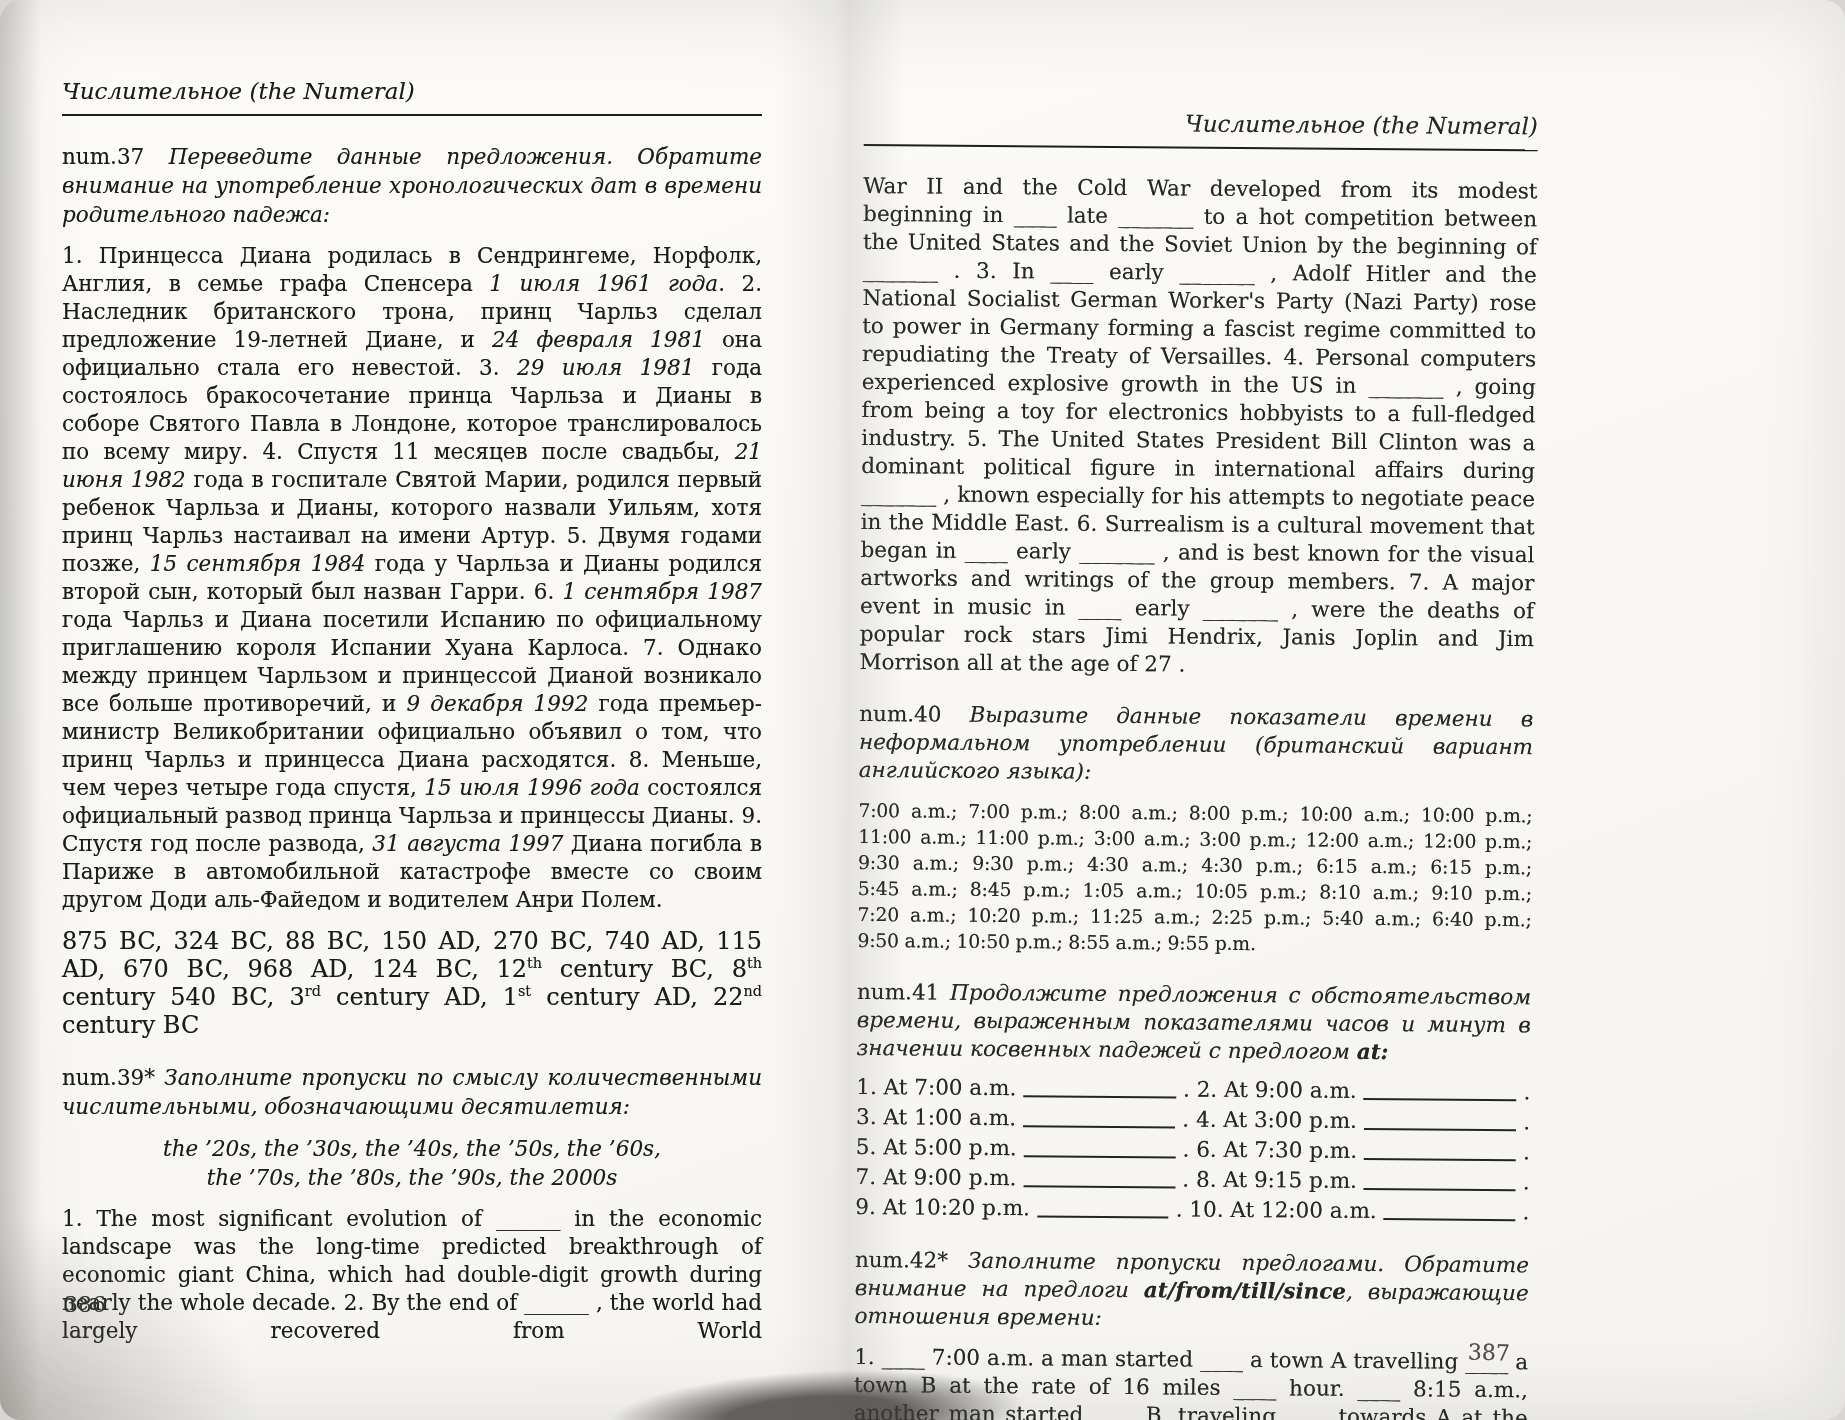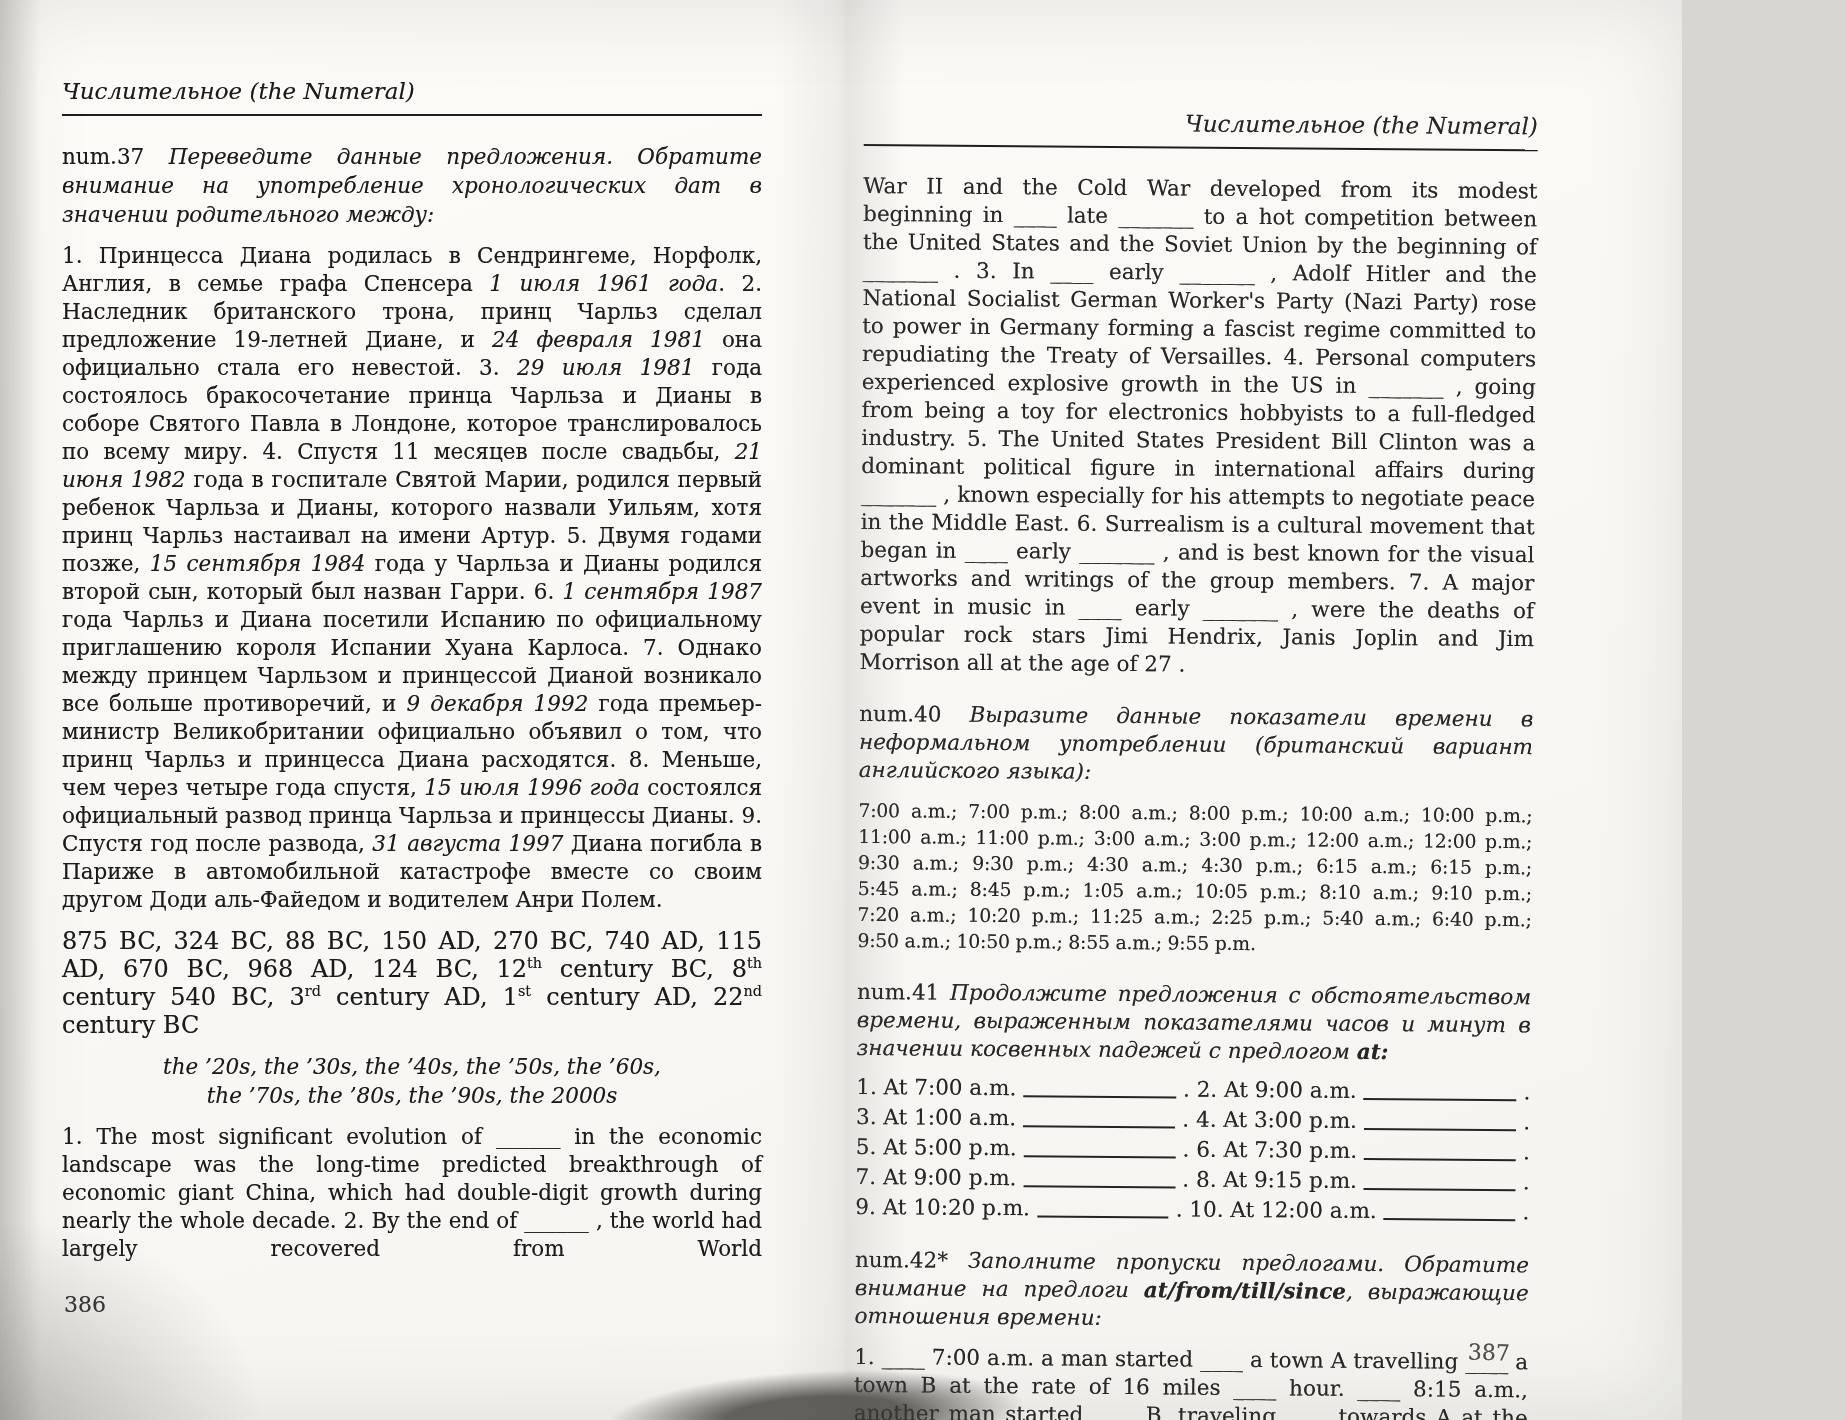--- a/index.html
+++ b/index.html
@@ -2,23 +2,24 @@
 <html><head>
 <meta charset="utf-8">
 <style>
   html,body{
     margin:0;padding:0;
     background:#d8d6d2;
     font-family:"DejaVu Serif","Liberation Serif",serif;
   }
   .photo{
     position:relative;
-    width:1682px;height:1420px;
+    width:1845px;height:1420px;
     overflow:hidden;
     background:linear-gradient(160deg,#fcfbf8 0%,#f9f8f5 45%,#f4f3ef 100%);
+    border-radius:21px;
   }
   
   .edge-left{
     position:absolute;left:0;top:0;bottom:0;width:48px;
     background:linear-gradient(to right,rgba(140,138,132,.38),rgba(140,138,132,0) 85%);
     pointer-events:none;
   }
   .corner-bl{
     position:absolute;left:0;bottom:0;width:300px;height:230px;
     background:radial-gradient(ellipse at 0% 100%,rgba(120,117,110,.42),rgba(120,117,110,0) 62%);
@@ -93,25 +94,26 @@
 </style>
 </head>
 <body>
 
 <div class="photo">
 
   <div class="page-col left-col">
     <div class="running-head">Числительное (the Numeral)</div>
     <div class="rule"></div>
 
-    <div class="ex-head first-block"><span class="rs-b">num.37 </span><span class="rs-i">Переведите данные предложения. Обратите внимание на употребление хронологических дат в значении родительного между:</span></div>
+    <div class="ex-head first-block"><span class="rs-b">num.37 </span><span class="rs-i">Переведите данные предложения. Обратите внимание на употребление хронологических дат в времени родительного падежа:</span></div>
     <div class="body-text"><span>1. Принцесса Диана родилась в Сендрингеме, Норфолк, Англия, в семье графа Спенсера </span><span class="rs-i">1 июля 1961 года</span><span>. 2. Наследник британского трона, принц Чарльз сделал предложение 19-летней Диане, и </span><span class="rs-i">24 февраля 1981</span><span> она официально стала его невестой. 3. </span><span class="rs-i">29 июля 1981</span><span> года состоялось бракосочетание принца Чарльза и Дианы в соборе Святого Павла в Лондоне, которое транслировалось по всему миру. 4. Спустя 11 месяцев после свадьбы, </span><span class="rs-i">21 июня 1982</span><span> года в госпитале Святой Марии, родился первый ребенок Чарльза и Дианы, которого назвали Уильям, хотя принц Чарльз настаивал на имени Артур. 5. Двумя годами позже, </span><span class="rs-i">15 сентября 1984</span><span> года у Чарльза и Дианы родился второй сын, который был назван Гарри. 6. </span><span class="rs-i">1 сентября 1987</span><span> года Чарльз и Диана посетили Испанию по официальному приглашению короля Испании Хуана Карлоса. 7. Однако между принцем Чарльзом и принцессой Дианой возникало все больше противоречий, и </span><span class="rs-i">9 декабря 1992</span><span> года премьер-министр Великобритании официально объявил о том, что принц Чарльз и принцесса Диана расходятся. 8. Меньше, чем через четыре года спустя, </span><span class="rs-i">15 июля 1996 года</span><span> состоялся официальный развод принца Чарльза и принцессы Дианы. 9. Спустя год после развода, </span><span class="rs-i">31 августа 1997</span><span> Диана погибла в Париже в автомобильной катастрофе вместе со своим другом Доди аль-Файедом и водителем Анри Полем.</span></div>
 
     <div class="body-text numbers-list"><span>875 BC, 324 BC, 88 BC, 150 AD, 270 BC, 740 AD, 115 AD, 670 BC, 968 AD, 124 BC, 12</span><span class="rs-sup">th</span><span> century BC, 8</span><span class="rs-sup">th</span><span> century 540 BC, 3</span><span class="rs-sup">rd</span><span> century AD, 1</span><span class="rs-sup">st</span><span> century AD, 22</span><span class="rs-sup">nd</span><span> century BC</span></div>
 
+    <div class="ex-head"><span class="rs-b">num.39* </span><span class="rs-i">Заполните пропуски по смыслу количественными числительными, обозначающими десятилетия:</span></div>
     <div class="decades">
         <div class="gen-line">the ’20s, the ’30s, the ’40s, the ’50s, the ’60s,</div>
         <div class="gen-line">the ’70s, the ’80s, the ’90s, the 2000s</div>
       </div>
     <div class="body-text cont"><span>1. The most significant evolution of ______ in the economic landscape was the long-time predicted breakthrough of economic giant China, which had double-digit growth during nearly the whole decade. 2. By the end of ______ , the world had largely recovered from World</span></div>
   </div>
 
   <div class="page-col right-col">
     <div class="running-head">Числительное (the Numeral)</div>
     <div class="rule"></div>

